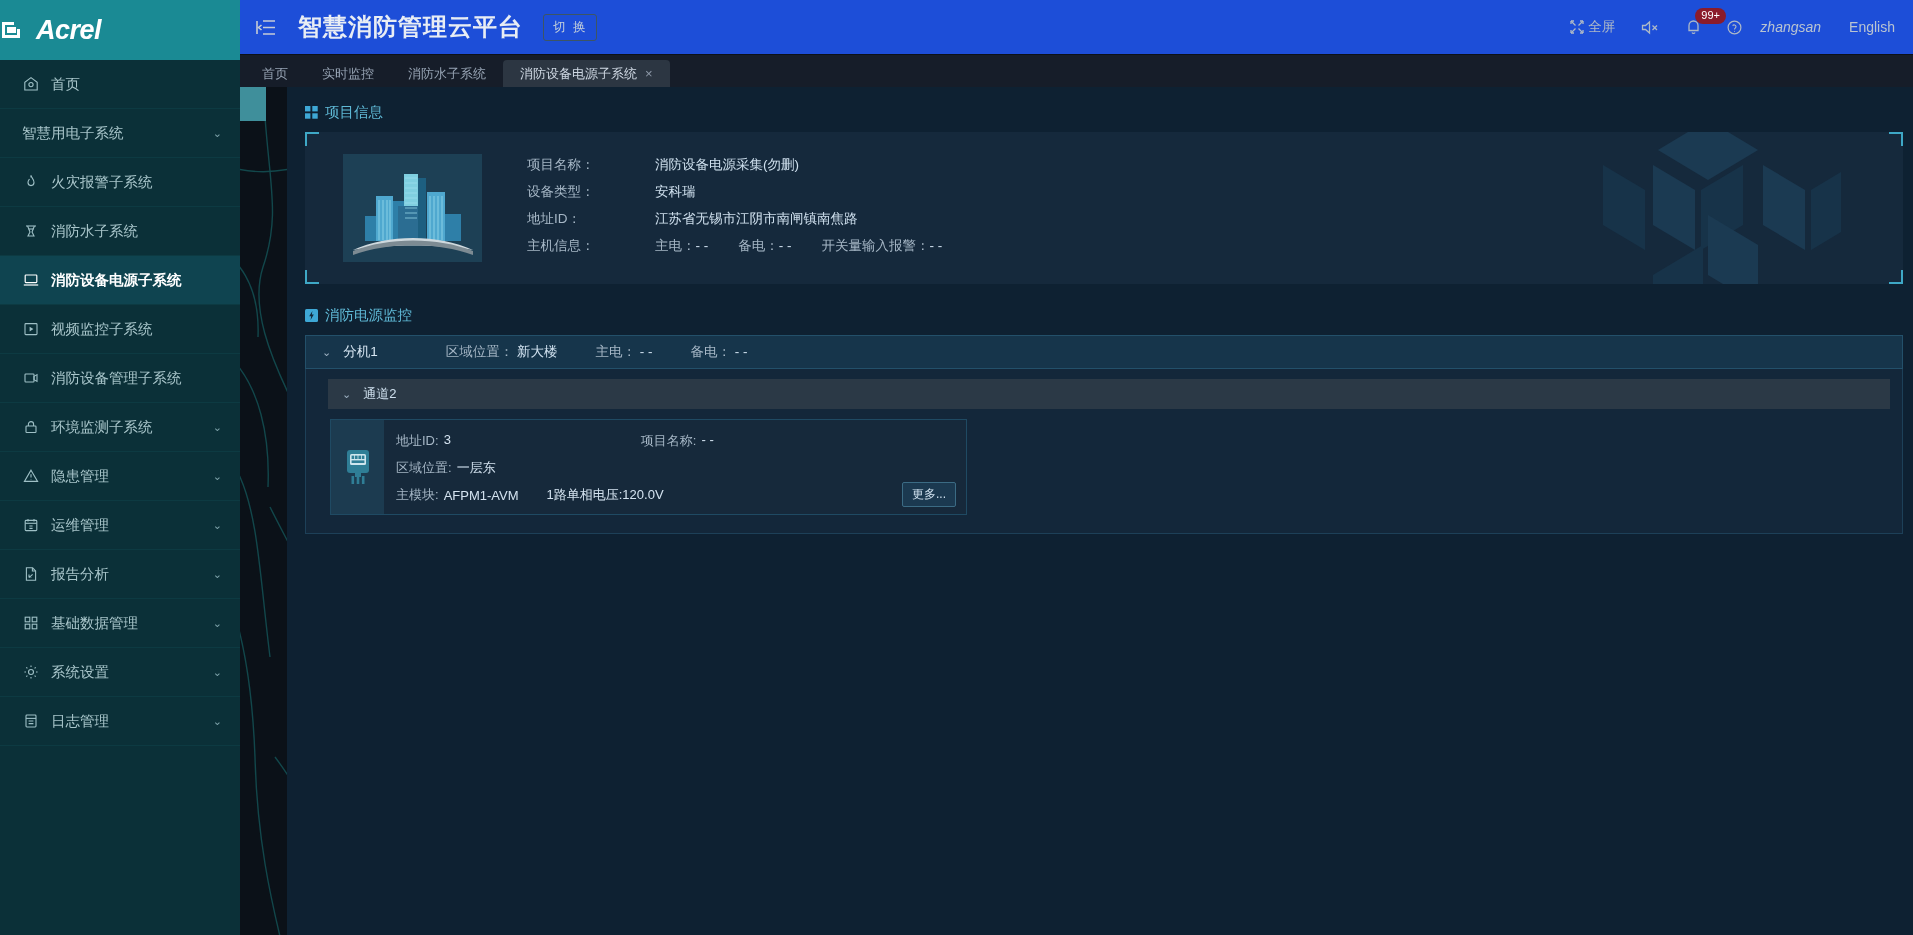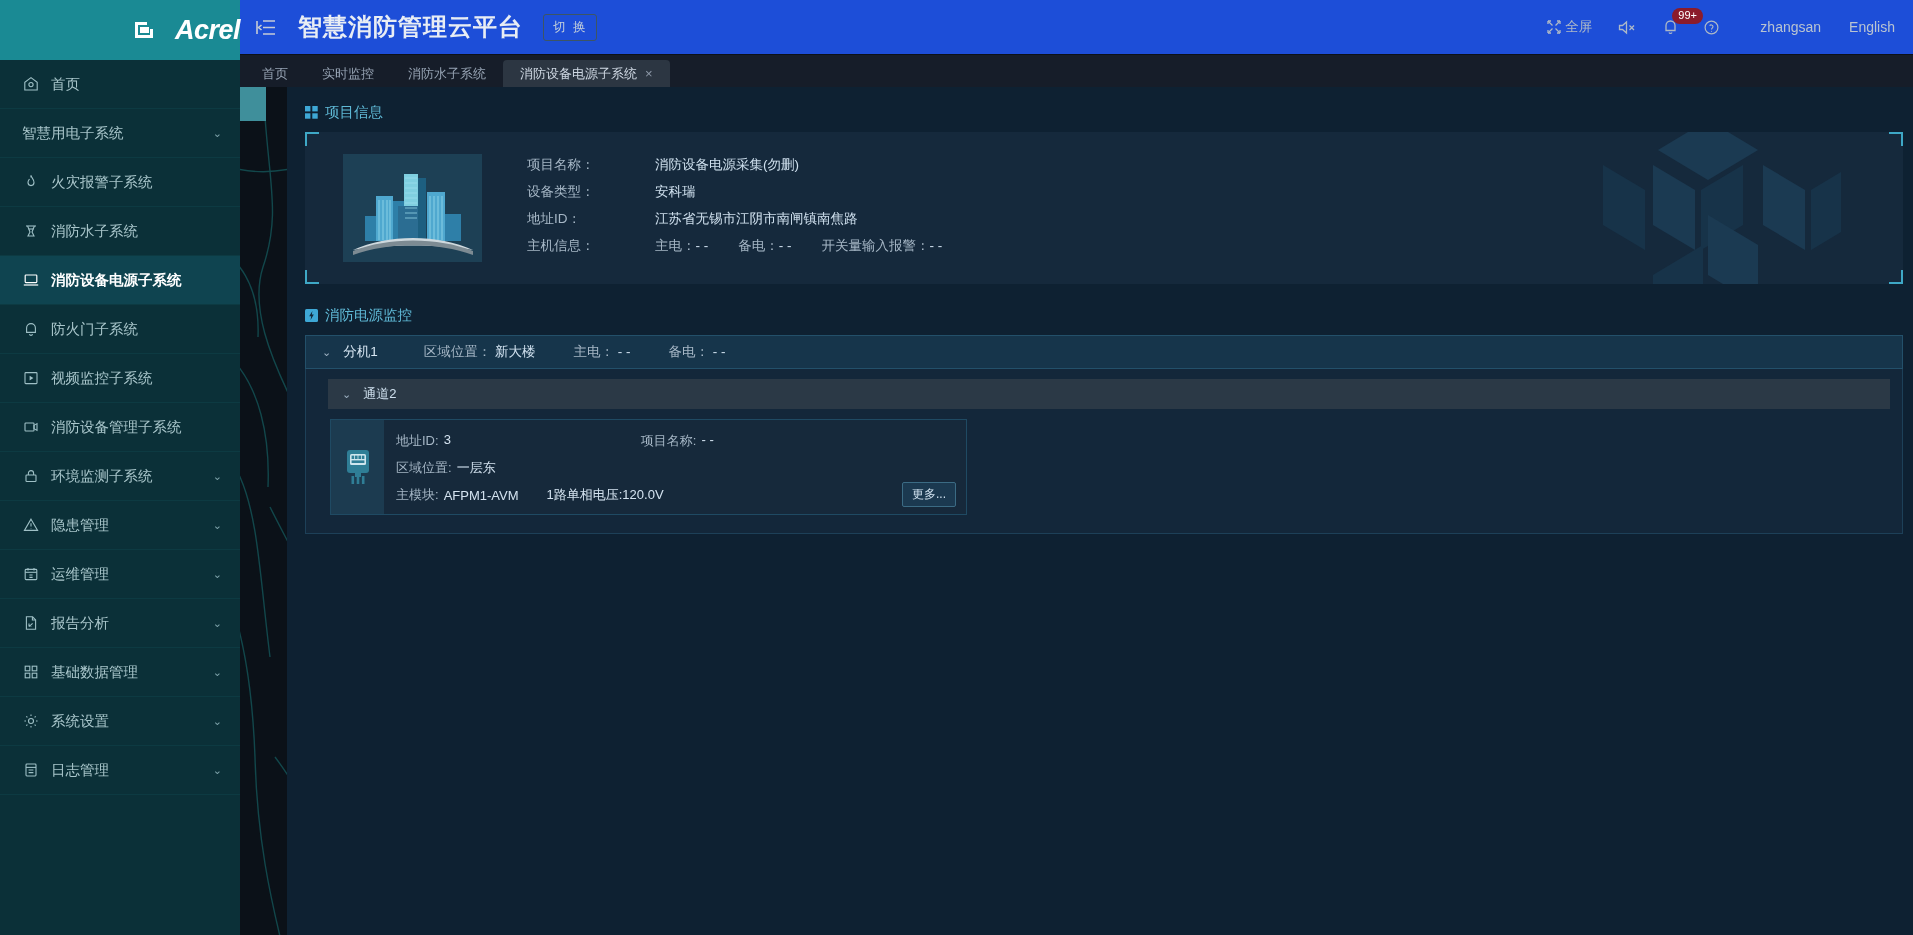--- a/index.html
+++ b/index.html
@@ -15,22 +15,22 @@
   .sidebar {
     width: 240px; height: 935px;
     background: #0b3038;
     display: flex; flex-direction: column;
     flex: 0 0 240px;
     position: relative; z-index: 5;
   }
   .brand {
     height: 60px; flex: 0 0 60px;
     background: #1a8a94;
-    display: flex; align-items: center; justify-content: flex-end;
-    gap: 20px;
+    display: flex; align-items: center; justify-content: flex-start;
+    gap: 14px;
   }
   .brand-mark {
     width: 22px; height: 20px; position: relative; display: inline-block;
   }
   .brand-mark svg { display:block; }
   .brand-text {
     color: #ffffff; font-size: 27px; font-weight: bold; font-style: italic;
     letter-spacing: -0.5px;
   }
   .nav { flex: 1 1 auto; overflow: hidden; background:#0b3038;}
@@ -83,21 +83,21 @@
     color: #aeb9c7; font-size: 13.5px; margin-left: 26px;
     cursor: pointer; position: relative;
   }
   .tb-item svg { display: block; }
   .badge {
     position: absolute; top: -11px; left: 9px;
     background: #8b1b2b; color: #fff;
     font-size: 11px; border-radius: 9px; padding: 1px 6px 2px;
     line-height: 1.2; font-weight: normal;
   }
-  .tb-user { color: #b9c4d1; font-size: 14px; margin-left: 41px; cursor: pointer; }
+  .tb-user { color: #b9c4d1; font-size: 14px; margin-left: 18px; cursor: pointer; font-style: italic; }
   .tb-lang { color: #b9c4d1; font-size: 14px; margin-left: 28px; cursor: pointer; }
 
   
   .tabbar {
     height: 32px; flex: 0 0 32px; background: #161d29;
     display: flex; align-items: flex-end; padding-left: 5px;
     position: relative; z-index: 4;
   }
   .tab {
     height: 27px; display: flex; align-items: center; gap: 6px;
@@ -164,21 +164,21 @@
   .pf-sub .v { color: #cfe0ee; font-size: 13.5px; margin-right: 30px; }
 
   
   .monitor-panel { position: relative; }
   .group-row {
     background: #16354b; border: 1px solid #23506a;
     height: 34px; display: flex; align-items: center; padding: 0 16px;
     font-size: 13.5px; color: #cfe0ee; gap: 0;
   }
   .caret { color: #9fb3c4; font-size: 11px; margin-right: 12px; display:inline-block; }
-  .group-row .g-name { color: #d7e6f2; margin-right: 46px; }
+  .group-row .g-name { color: #d7e6f2; margin-right: 68px; }
   .group-row .kv { margin-right: 38px; color: #a6b7c6; font-size: 13.5px; }
   .group-row .kv b { color: #cfe0ee; font-weight: normal; }
 
   .group-body { background: #13273a; border: 1px solid #1d4058; border-top: none; padding: 10px 12px 18px 22px; min-height: 120px;}
   .channel-row {
     background: #2b3946; height: 30px; display: flex; align-items: center;
     padding: 0 14px; font-size: 13px; color: #cfe0ee; margin-bottom: 10px;
   }
   .channel-row .caret { margin-right: 12px; }
 
@@ -253,29 +253,20 @@
           <span class="lbl">消防水子系统</span>
         </div>
         <div class="nav-item active">
           <span class="ico">
             <svg width="16" height="16" viewBox="0 0 16 16" fill="none" stroke="currentColor" stroke-width="1.2">
               <rect x="2.2" y="3" width="11.6" height="7.6" rx="0.8"></rect>
               <path d="M0.8 13 H15.2"></path>
             </svg>
           </span>
           <span class="lbl">消防设备电源子系统</span>
-        </div>
-        <div class="nav-item">
-          <span class="ico">
-            <svg width="16" height="16" viewBox="0 0 16 16" fill="none" stroke="currentColor" stroke-width="1.1">
-              <path d="M3.6 11.4 V7 A4.4 4.4 0 0 1 12.4 7 V11.4 H3.6 Z"></path>
-              <path d="M6.4 13.2 A1.7 1.7 0 0 0 9.6 13.2"></path>
-            </svg>
-          </span>
-          <span class="lbl">防火门子系统</span>
         </div>
         <div class="nav-item">
           <span class="ico">
             <svg width="16" height="16" viewBox="0 0 16 16" fill="none" stroke="currentColor" stroke-width="1.1">
               <rect x="2" y="2.6" width="12" height="11" rx="0.8"></rect>
               <path d="M6.6 5.8 L10.4 8.1 L6.6 10.4 Z" fill="currentColor" stroke="none"></path>
             </svg>
           </span>
           <span class="lbl">视频监控子系统</span>
         </div>

